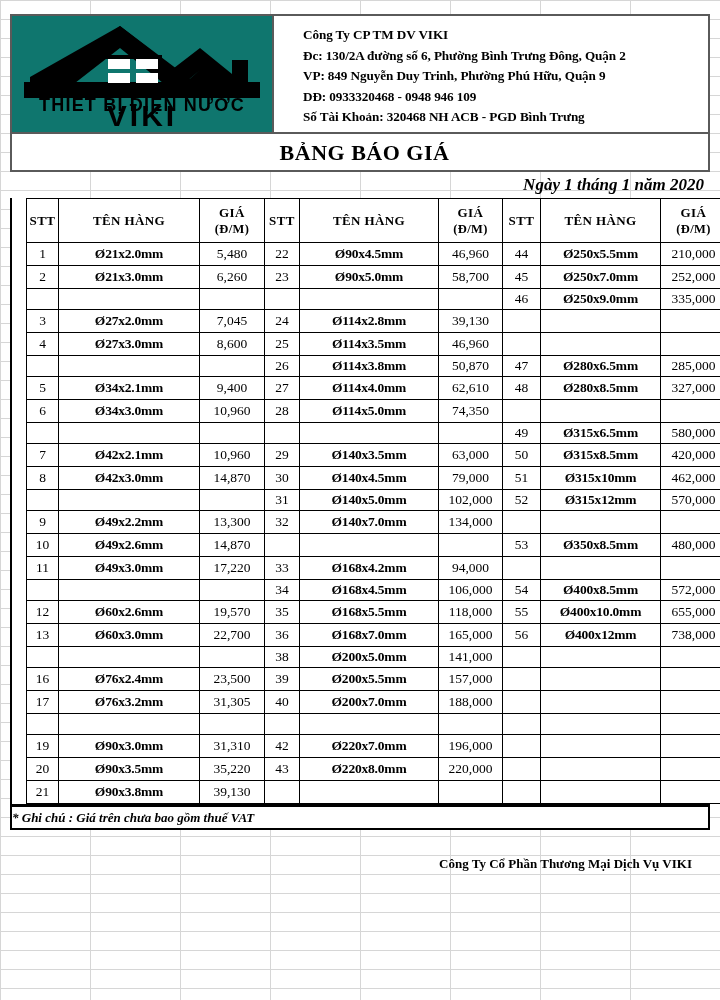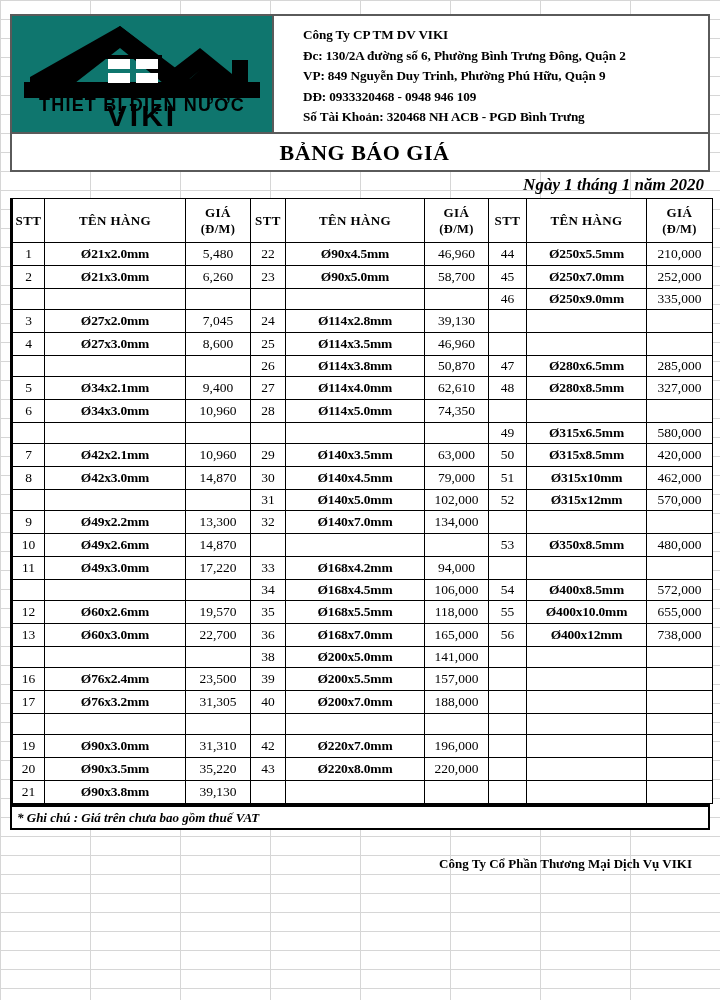--- a/index.html
+++ b/index.html
@@ -147,31 +147,31 @@
   
   tr.spacer td { height: 21px; }
 
   
   .tablewrap {
     border: 2px solid #000;
     border-top: none;
     width: 700px;
     box-sizing: border-box;
     background: #fff;
+    padding-left: 14px;
   }
   .tablewrap table.price { width: 100%; }
 
   
   .note-row {
     border: 2px solid #000;
     border-top: 1px solid #000;
     height: 24px;
     display: flex;
     align-items: center;
-    padding-left: 5px;
     box-sizing: border-box;
     background: #fff;
     width: 700px;
   }
   .note-row .note {
     font-family: "Liberation Serif", serif;
     font-style: italic;
     font-weight: bold;
     font-size: 13px;
   }

